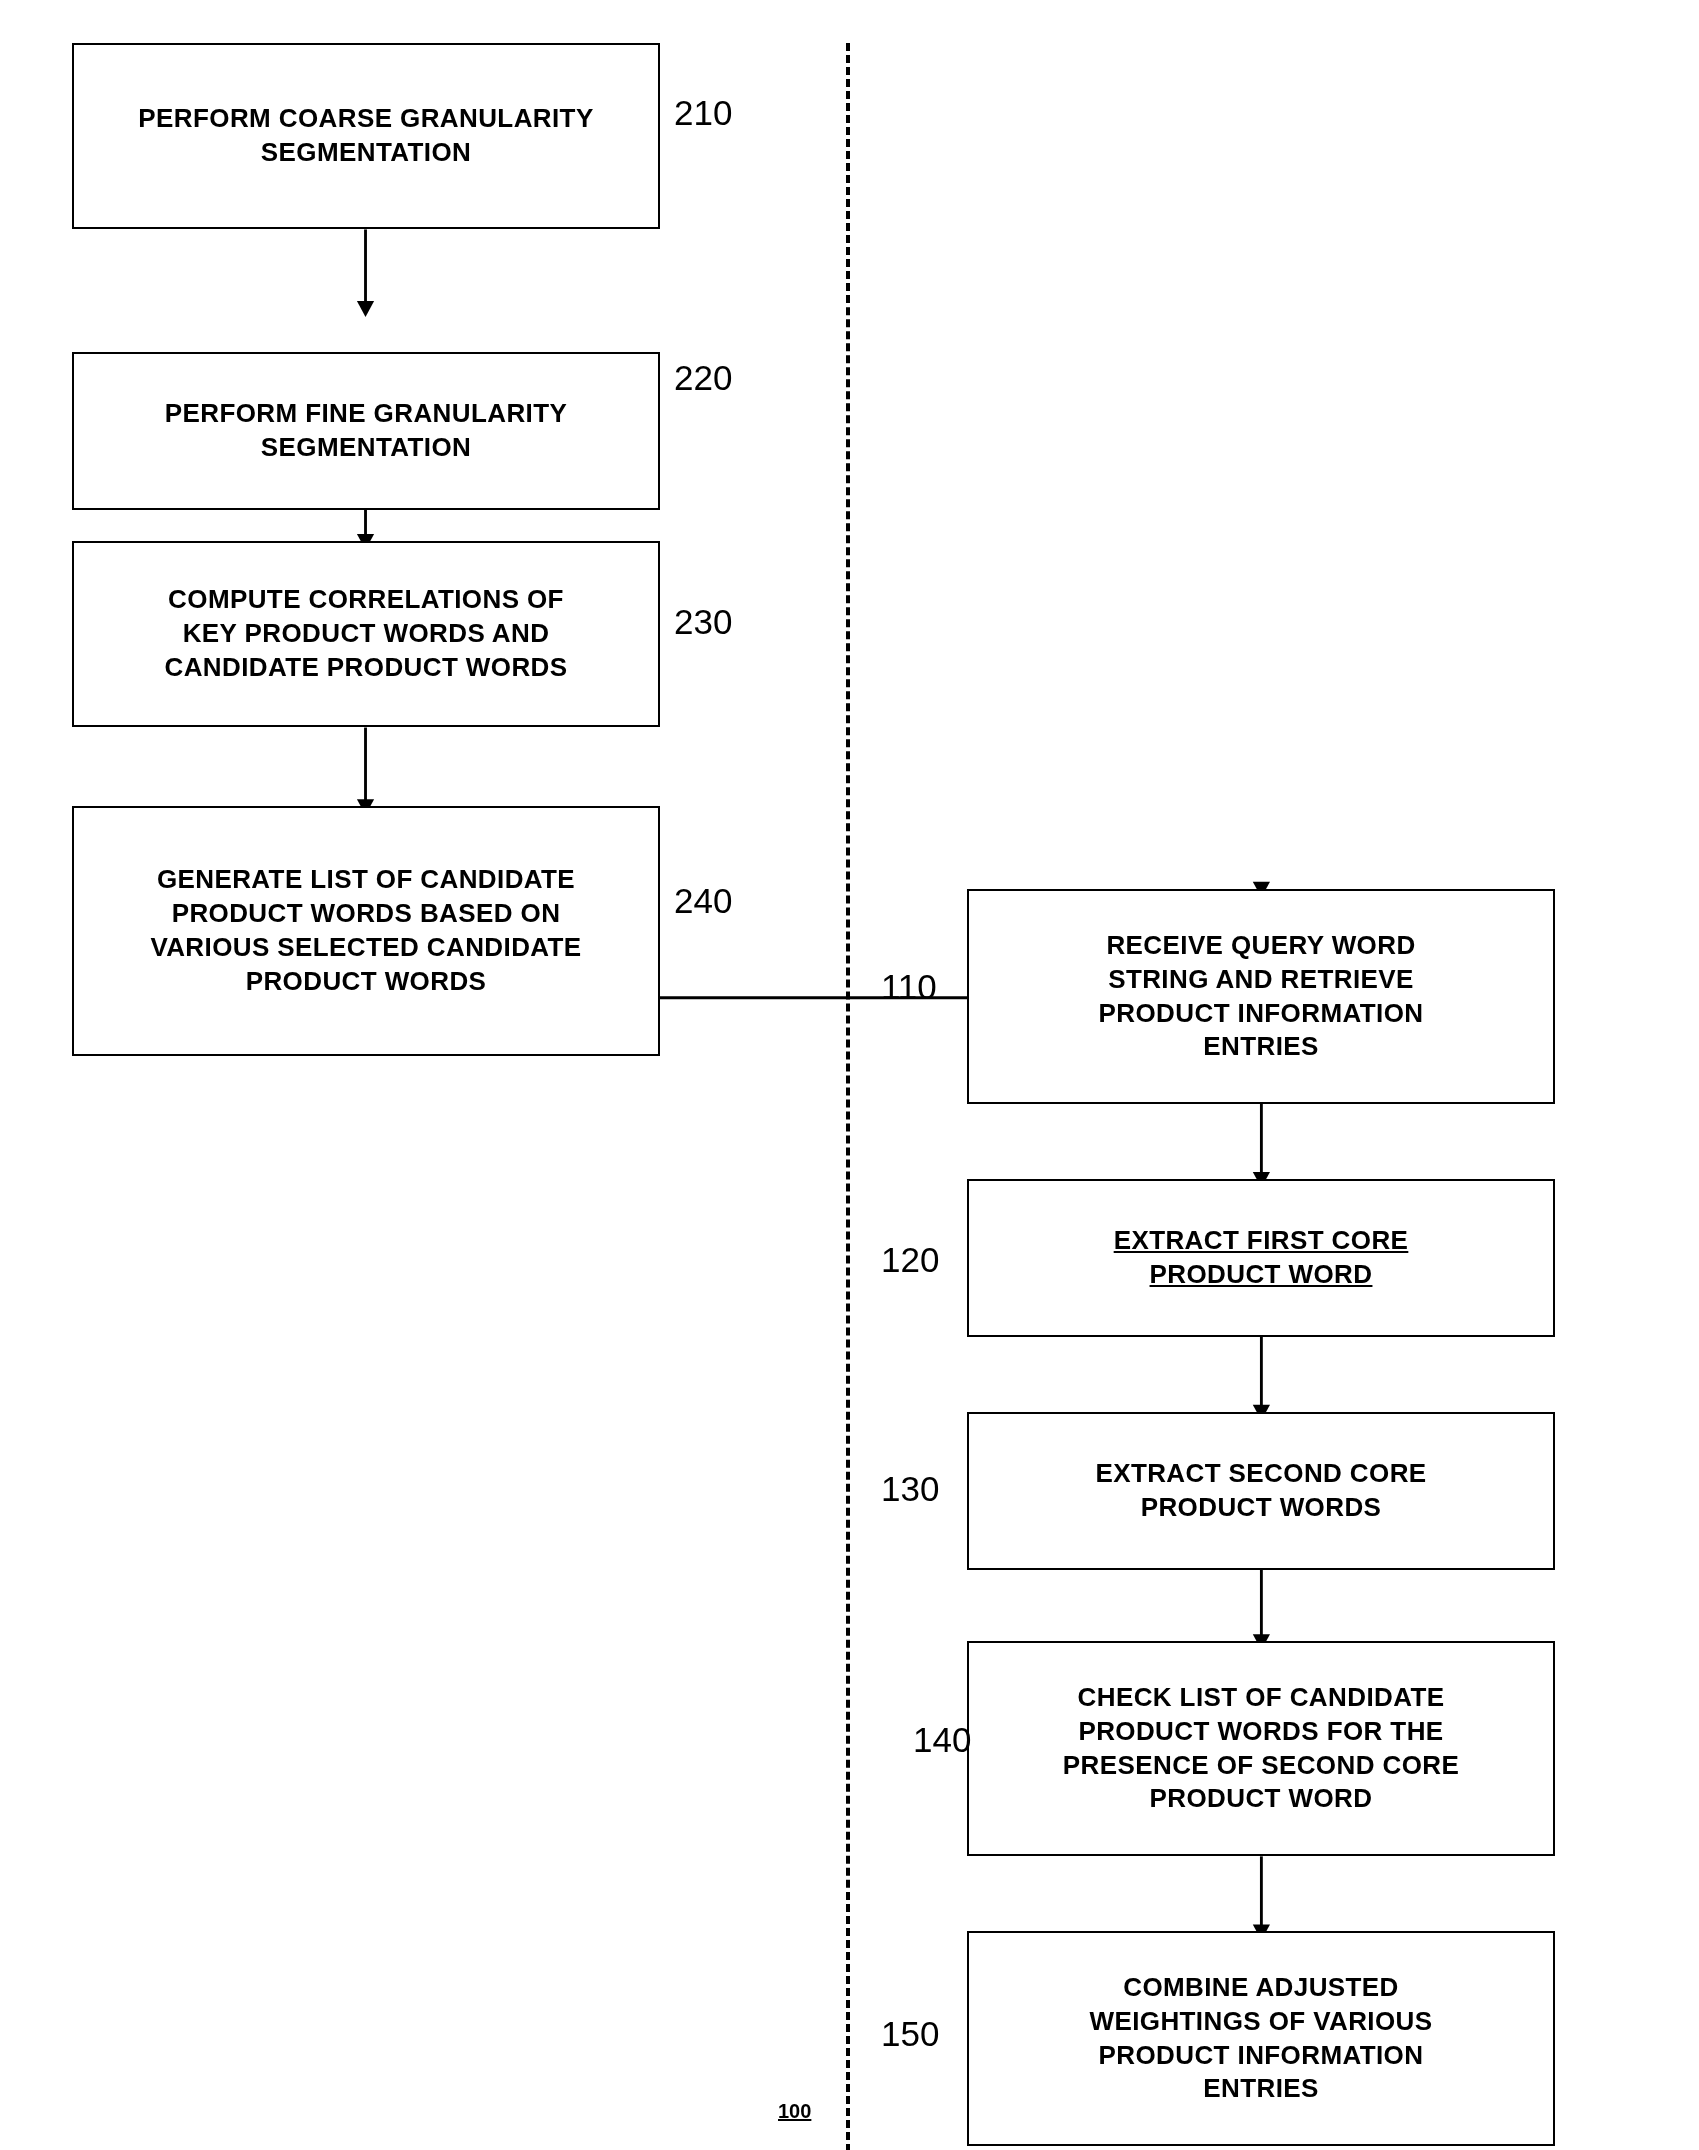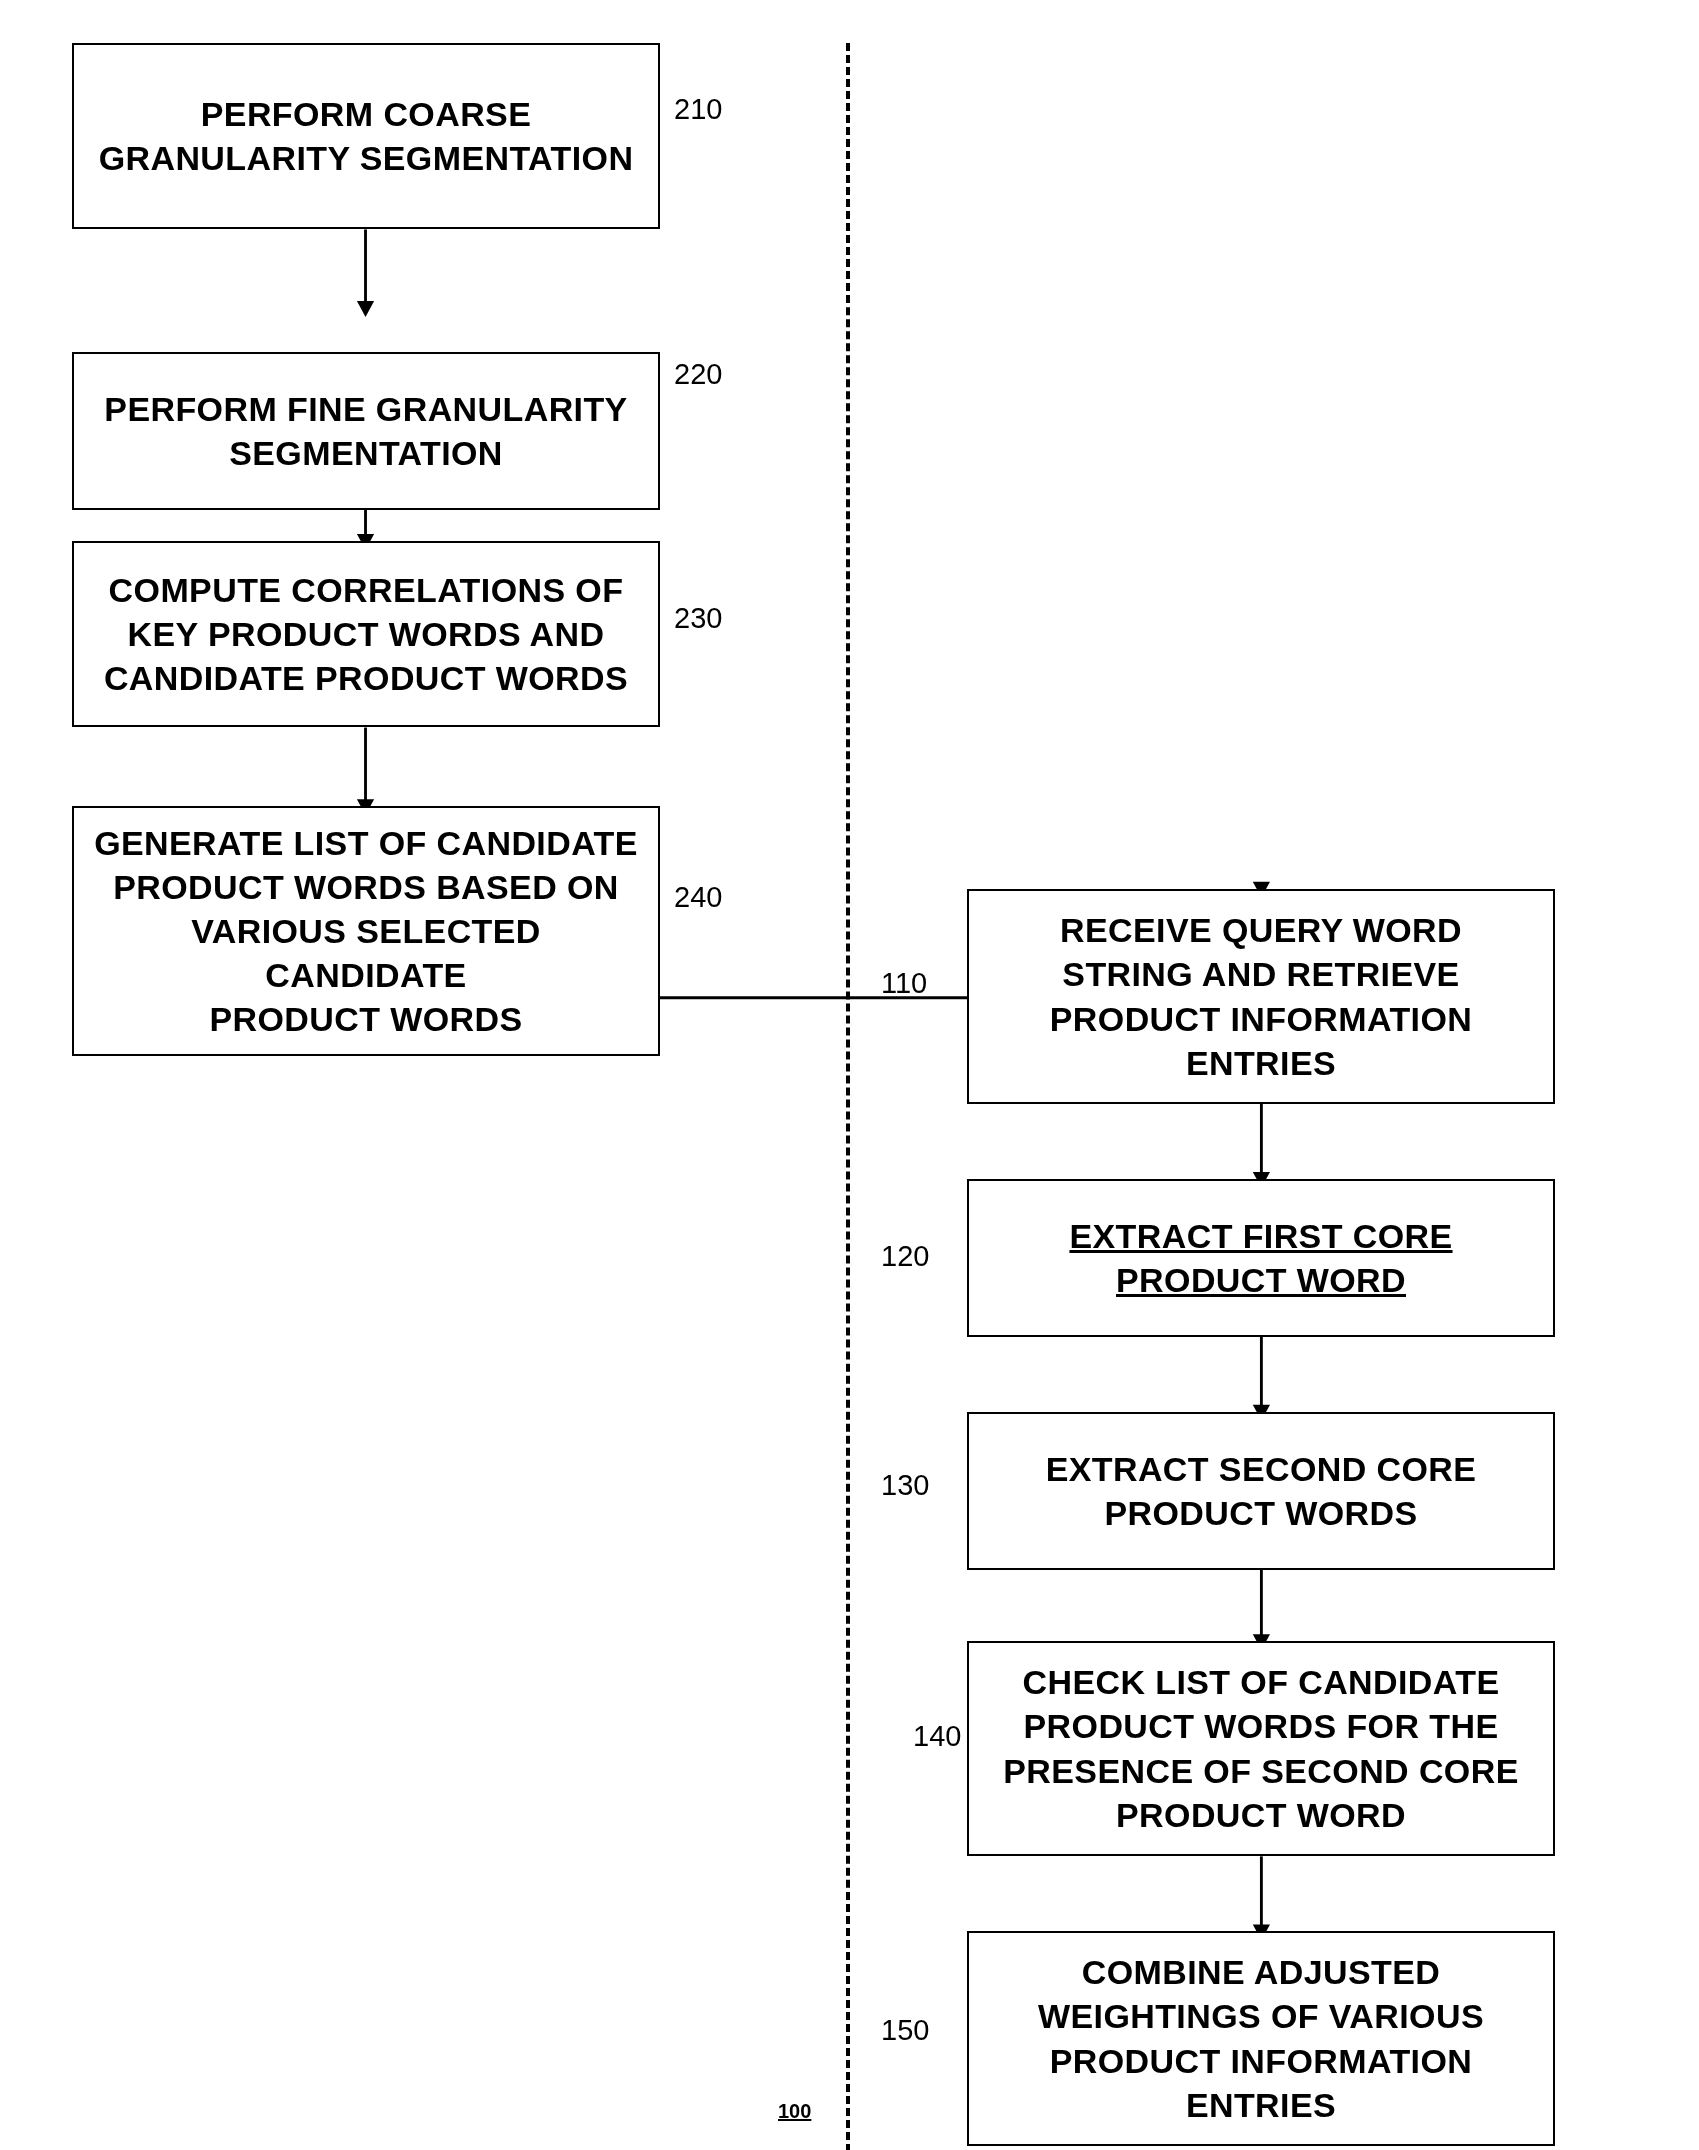--- a/index.html
+++ b/index.html
@@ -21,39 +21,39 @@
 
     
     .flow-box {
       position: absolute;
       border: 2.9px solid #000;
       background: #fff;
       display: flex;
       align-items: center;
       justify-content: center;
       text-align: center;
-      font-size: 34px;
+      font-size: 26px;
       font-weight: bold;
       letter-spacing: 0.4px;
       line-height: 1.3;
       padding: 14.3px 18px;
     }
 
     
     .dashed-line {
       position: absolute;
       border-left: 4.3px dashed #000;
       top: 0;
       height: 100%;
     }
 
     
     .step-label {
       position: absolute;
-      font-size: 29px;
+      font-size: 35px;
       font-weight: normal;
       color: #000;
     }
 
     
     .fig-label {
       position: absolute;
       font-size: 20px;
       font-weight: bold;
       text-decoration: underline;

